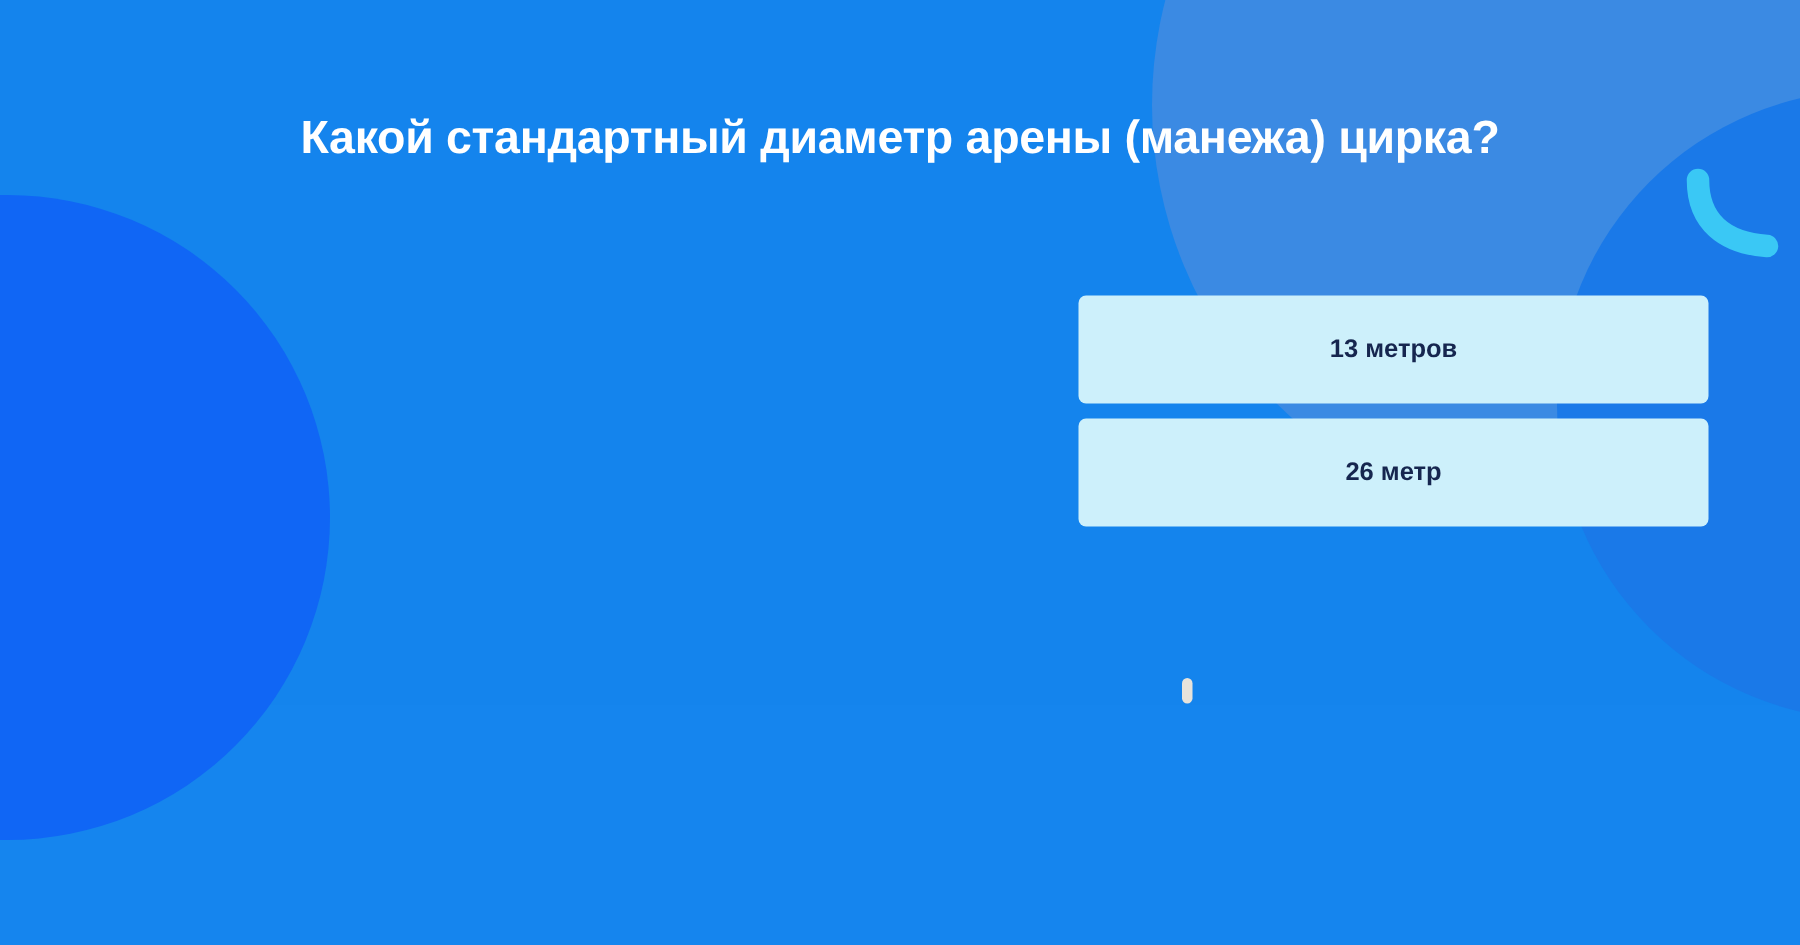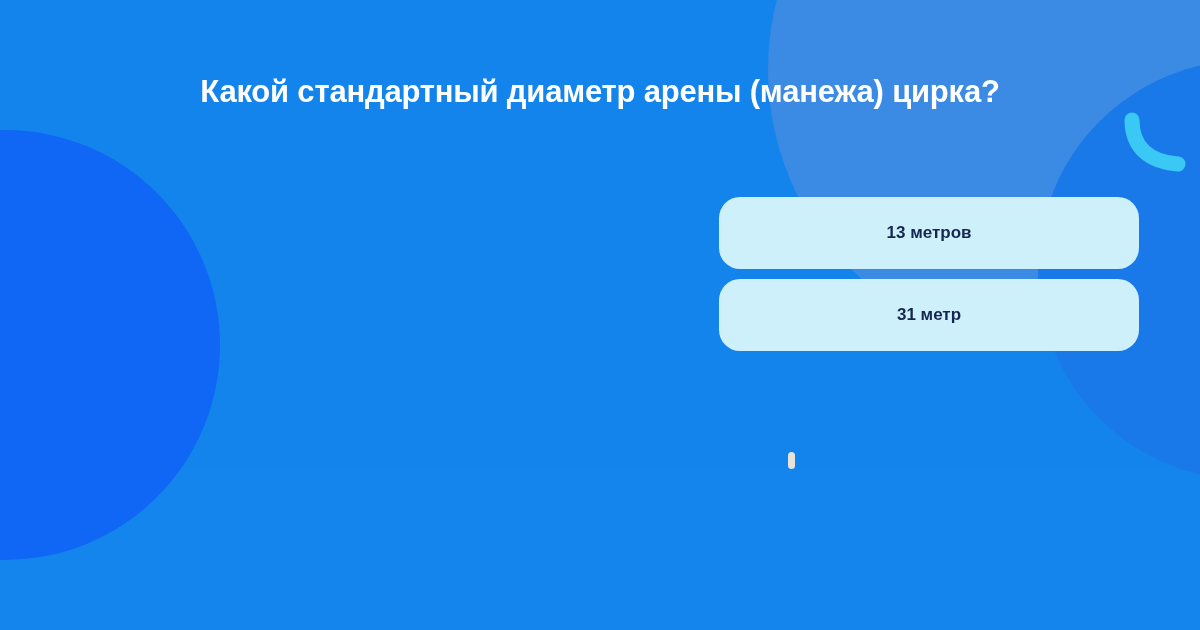--- a/index.html
+++ b/index.html
@@ -223,21 +223,21 @@
   .options {
     position: absolute;
     left: 719px;
     top: 197px;
     width: 420px;
   }
   .option {
     width: 420px;
     height: 72px;
     margin-bottom: 10px;
-    border-radius: 21px;
+    border-radius: 5px;
     background: #cdf0fb;
     color: #16264f;
     display: flex;
     align-items: center;
     justify-content: center;
     text-align: center;
     font-size: 17px;
     font-weight: bold;
     box-sizing: border-box;
     padding: 0 14px;
@@ -272,18 +272,18 @@
   </div>
 
   <div class="title">Какой стандартный диаметр арены (манежа) цирка?</div>
 
 
   <div class="options">
     <div class="option">
       <span>13 метров</span>
     </div>
     <div class="option">
-      <span>31 метр</span>
+      <span>26 метр</span>
     </div>
     <div class="scroll-pill"></div>
   </div>
 
 </div>
 
 </body></html>

